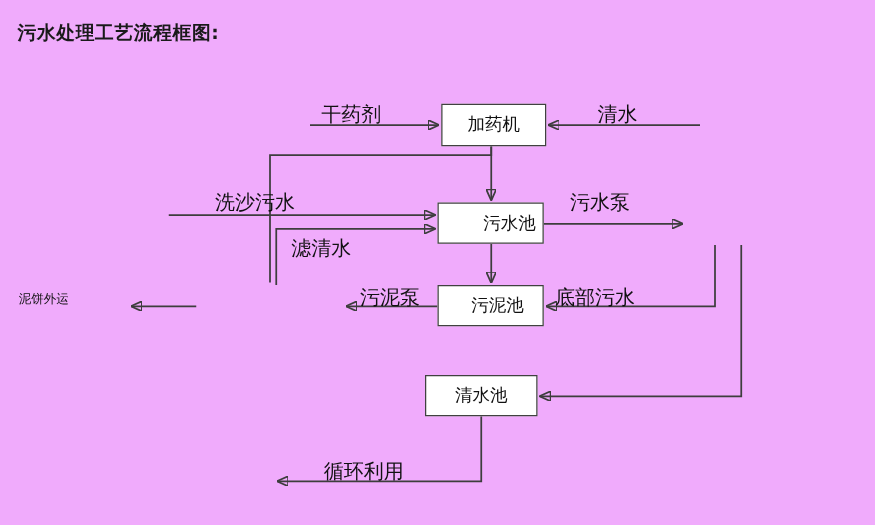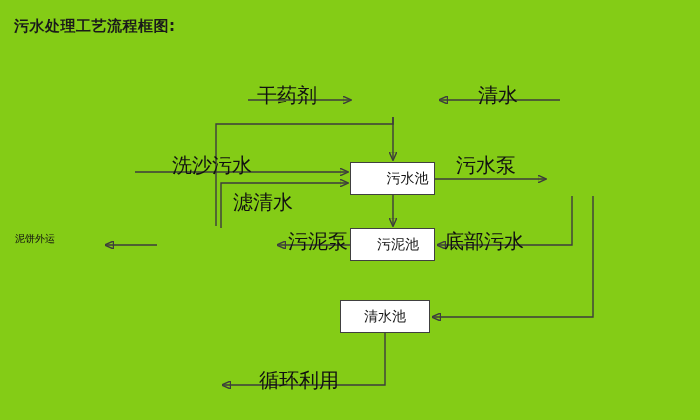--- a/index.html
+++ b/index.html
@@ -4,21 +4,21 @@
 <style>
   html, body {
     margin: 0;
     padding: 0;
     background: #ffffff;
   }
   #canvas {
     position: relative;
     width: 700px;
     height: 420px;
-    background: #84cc16;
+    background: #f0abfc;
     font-family: "DejaVu Sans", "Liberation Sans", sans-serif;
     overflow: hidden;
   }
   #title {
     position: absolute;
     left: 14px;
     top: 17px;
     font-size: 15px;
     font-weight: bold;
     color: #1a1a1a;
@@ -33,21 +33,21 @@
     display: flex;
     align-items: center;
     justify-content: center;
     font-size: 14px;
     color: #111111;
     white-space: nowrap;
     z-index: 3;
   }
   .edge-label {
     position: absolute;
-    font-size: 20px;
+    font-size: 16px;
     color: #111111;
     white-space: nowrap;
     background: transparent;
     z-index: 4;
   }
   .term-label {
     position: absolute;
     font-size: 10px;
     color: #111111;
     white-space: nowrap;
@@ -102,20 +102,21 @@
 
     <path d="M593,196 L593,317 L432,317" marker-end="url(#ah)"></path>
 
     <path d="M350,245 L277,245" marker-end="url(#ah)"></path>
 
     <path d="M157,245 L105,245" marker-end="url(#ah)"></path>
 
     <path d="M385,333 L385,385 L222,385" marker-end="url(#ah)"></path>
   </svg>
 
+  <div class="node" style="left:353px; top:83px; width:84px; height:34px;">加药机</div>
 
   <div class="node" style="left:350px; top:162px; width:85px; height:33px;padding-left:30px;">污水池</div>
 
 
 
   <div class="node" style="left:350px; top:228px; width:85px; height:33px;padding-left:11px;">污泥池</div>
 
   <div class="node" style="left:340px; top:300px; width:90px; height:33px;">清水池</div>
 
   <div class="edge-label" style="left:257px; top:82px;">干药剂</div>

